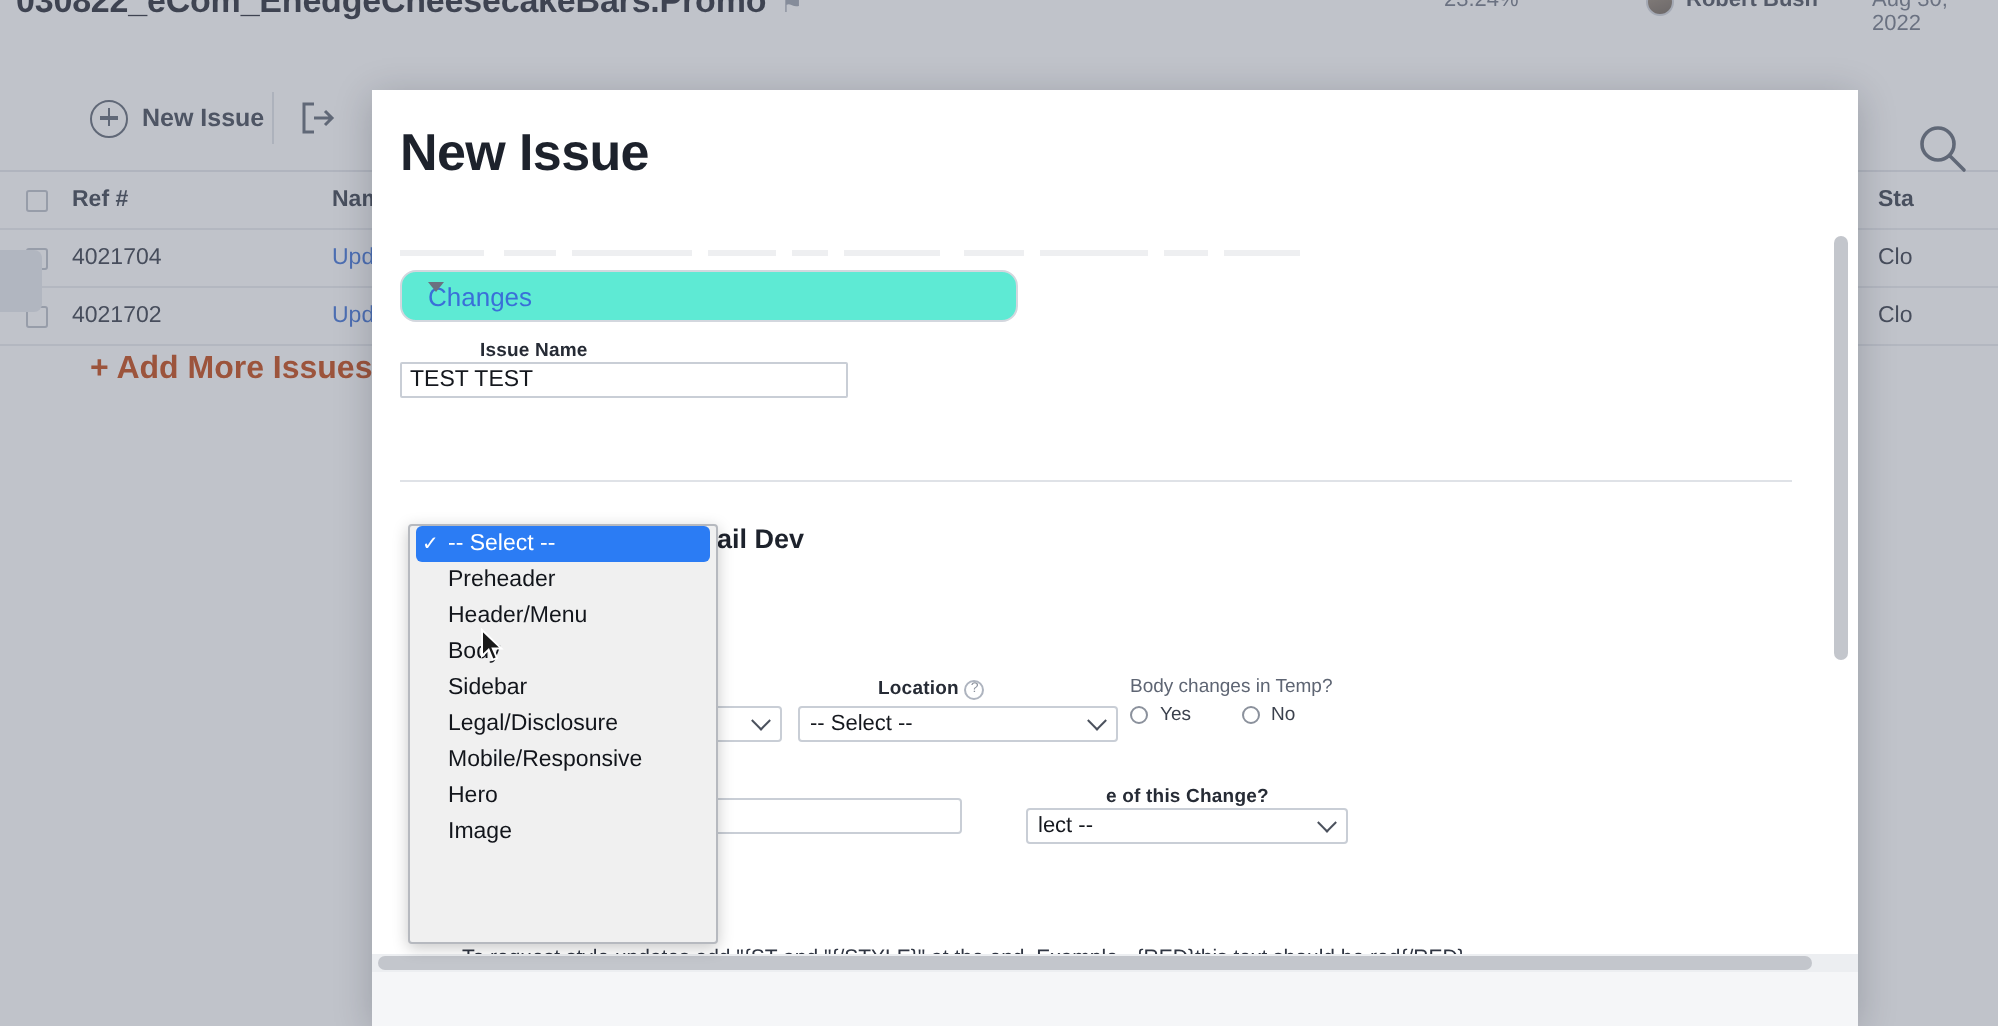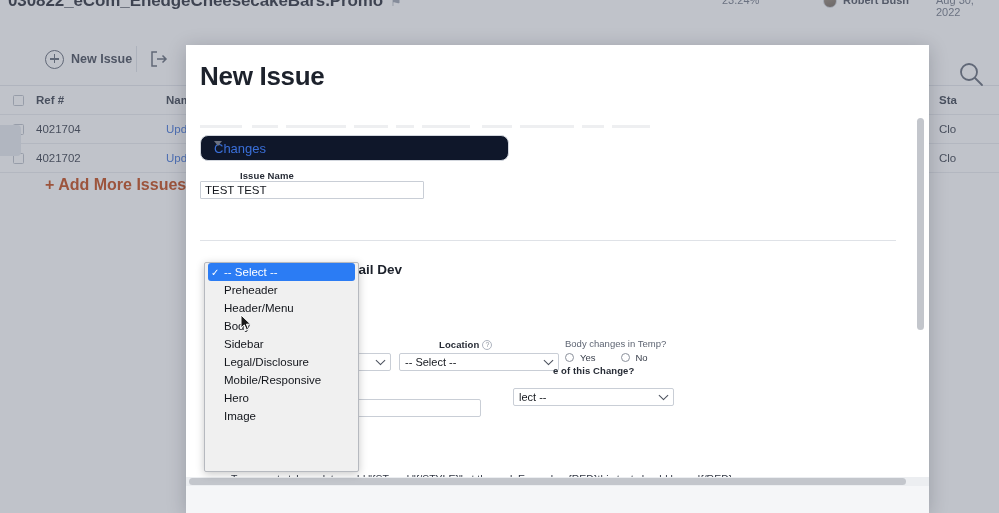--- a/index.html
+++ b/index.html
@@ -132,21 +132,21 @@
   .ghostline {
     position: absolute; left: 14px; top: 74px; width: 640px; height: 9px;
     overflow: hidden; opacity: 0.30;
   }
   .ghostline i {
     position: absolute; bottom: 0; height: 3px; background: #c9cdd4; display: block;
   }
 
   .sel-changes {
     position: absolute; left: 14px; top: 90px; width: 309px; height: 26px;
-    border: 1px solid #d3d7de; border-radius: 8px; background: #0f172a;
+    border: 1px solid #d3d7de; border-radius: 8px; background: #5eead4;
     cursor: pointer;
   }
   .sel-changes span {
     position: absolute; left: 13px; top: 5px;
     font-size: 13px; color: #3a6fd8;
   }
   .caret {
     position: absolute; right: 9px; top: 11px;
     width: 0; height: 0;
     border-left: 4px solid transparent; border-right: 4px solid transparent;
@@ -395,23 +395,23 @@
       </div>
     </div>
 
     <div class="fld" style="left:45px; top:340px; width:250px;">
       <div class="lbl-gray">
         <span>Version</span><span class="help">?</span>
       </div>
       <input class="txtbox" style="width: 250px; margin-top: 3px;" value="">
     </div>
 
-    <div class="fld" style="left:327px; top:320px; width:161px;">
+    <div class="fld" style="left:327px; top:348px; width:161px;">
       <div class="lbl">e of this Change?</div>
-      <div class="selbox" style="width:161px; margin-top:12px;">
+      <div class="selbox" style="width:161px; margin-top:0;">
         <span>lect --</span>
         <span class="chev"></span>
       </div>
     </div>
 
     <div class="ch-det">Change Details</div>
     <div class="ch-txt">To request style updates add "{ST                                    and "{/STYLE}" at the end. Example - {RED}this text should be red{/RED}</div>
 
     <div class="fld" style="left:45px; top:459px; width:441px;">
       <div class="lbl-gray">

